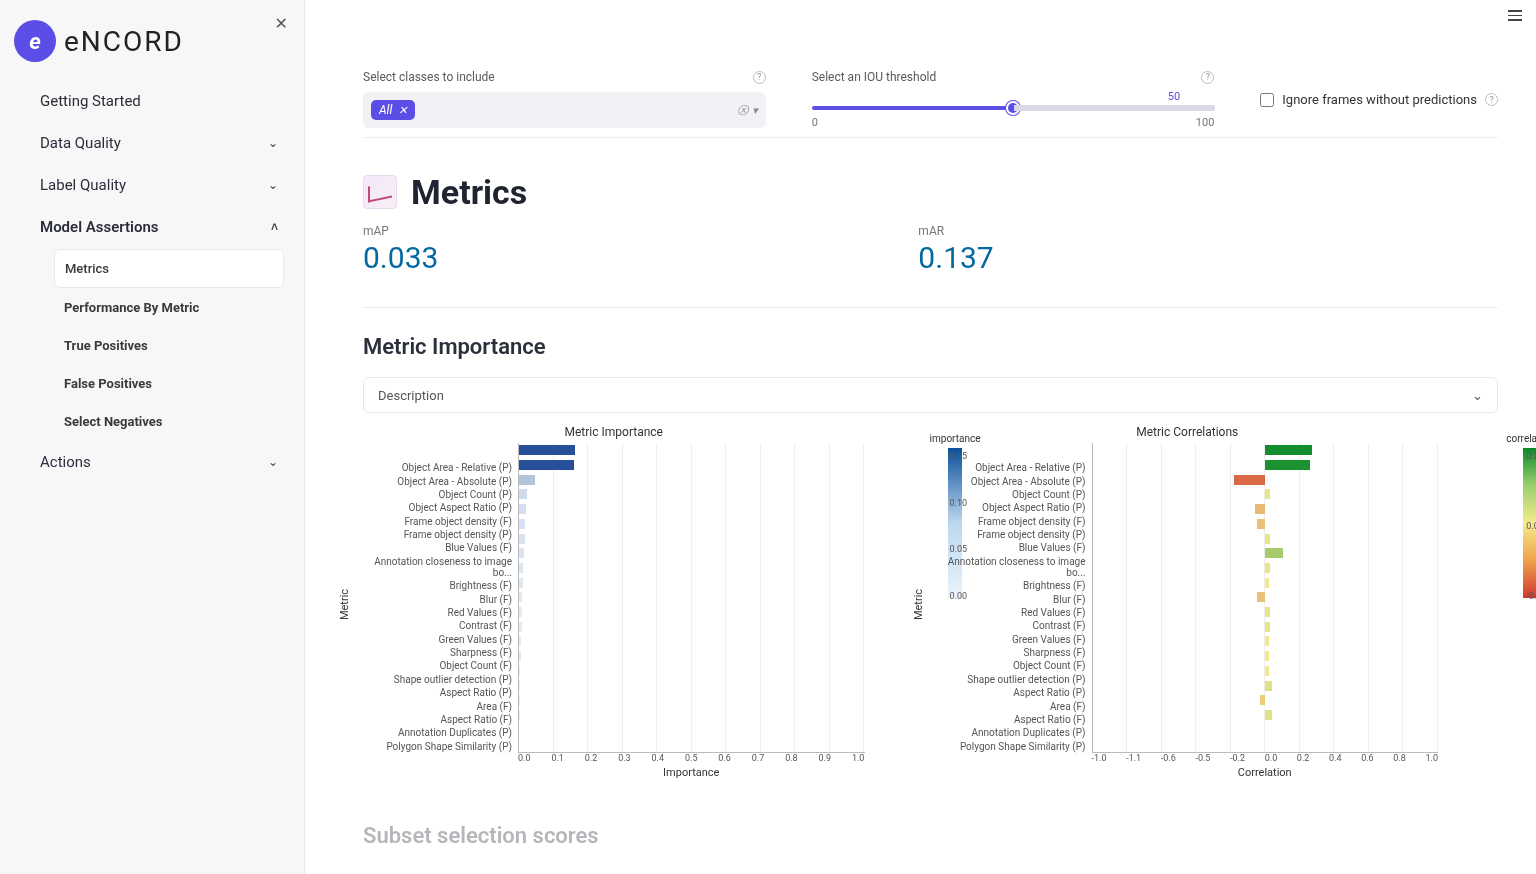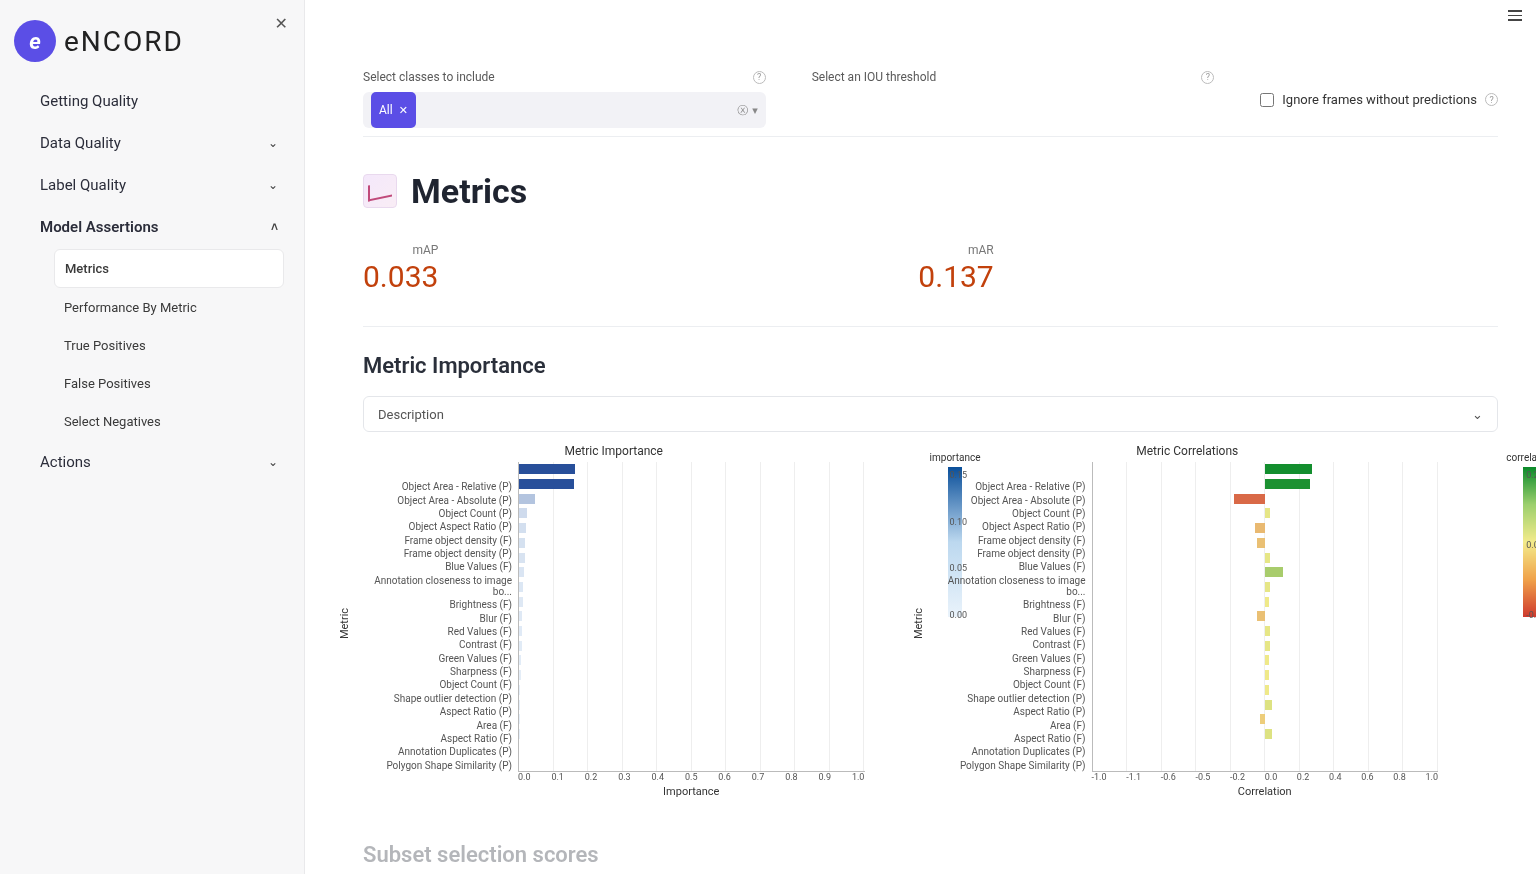--- a/index.html
+++ b/index.html
@@ -8,50 +8,50 @@
 .sidebar { width:305px; background:#f7f7f8; border-right:1px solid #e9e9eb; padding:12px 0 0 0; position:relative; }
 .sb-close { position:absolute; top:14px; right:16px; font-size:16px; color:#555; cursor:pointer; }
 .logo-row { display:flex; align-items:center; gap:8px; padding:8px 14px 18px 14px; }
 .logo-mark { width:42px; height:42px; border-radius:50%; background:#5b4ee6; display:flex; align-items:center; justify-content:center; color:#fff; font-size:22px; font-style:italic; font-weight:700; }
 .logo-text { font-size:28px; letter-spacing:2px; font-weight:400; color:#222; }
 .nav { padding: 0 20px 0 34px; }
 .nav-item { display:flex; align-items:center; justify-content:space-between; font-size:15px; color:#2b2d3a; padding:12px 6px; cursor:pointer; }
 .nav-item.bold { font-weight:600; }
 .nav-chevron { font-size:12px; color:#444; }
 .sub-nav { padding-left:54px; padding-right:20px; }
-.sub-item { font-size:13px; color:#3a3a3a; padding:11px 10px; cursor:pointer; border-radius:6px; margin:1px 0; }
+.sub-item { font-size:13px; color:#3a3a3a; padding:11px 10px; cursor:pointer; border-radius:6px; margin:1px 0;font-weight:bold; }
 .sub-item.active { background:#fff; border:1px solid #e9e9eb; font-weight:500; }
 .main { flex:1; overflow:auto; position:relative; padding:0 38px 40px 58px; }
 .hamburger { position:absolute; top:10px; right:14px; display:flex; flex-direction:column; gap:3px; cursor:pointer; }
 .hamburger span { width:14px; height:1.5px; background:#444; }
 .controls-row { display:flex; align-items:flex-start; gap:46px; padding-top:70px; }
 .ctrl-col { flex:1; }
 .ctrl-label-row { display:flex; align-items:center; justify-content:space-between; font-size:12px; color:#5a5a5a; margin-bottom:8px; }
 .help-icon { width:13px; height:13px; border:1px solid #bbb; border-radius:50%; display:flex; align-items:center; justify-content:center; font-size:9px; color:#999; }
-.class-select { background:#f2f2f6; border-radius:6px; height:36px; display:flex; padding:0 8px; justify-content:space-between; }
+.class-select { background:#f2f2f6; border-radius:6px; height:36px; display:flex; align-items:center; padding:0 8px; justify-content:space-between;font-style:italic; }
 .chip { background:#5b4ee6; color:#fff; border-radius:5px; padding:3px 8px; font-size:12px; display:flex; align-items:center; gap:6px; }
 .chip-x { font-size:11px; }
 .select-actions { display:flex; align-items:center; gap:4px; color:#888; font-size:11px; }
 .slider-wrap { position:relative; padding-top:14px; }
 .slider-val { position:absolute; top:-2px; right:10%; transform:translateX(50%); font-size:11px; color:#5b4ee6; }
 .slider-track { height:4px; background:#5b4ee6; border-radius:2px; position:relative; }
 .slider-track::after { content:""; position:absolute; right:-1px; top:-1px; height:6px; width:50%; background:#d9d9e3; border-radius:0 2px 2px 0; }
 .slider-thumb { position:absolute; left:50%; top:50%; width:14px; height:14px; background:#5b4ee6; border-radius:50%; transform:translate(-50%,-50%); border:2px solid #fff; box-shadow:0 0 0 1px #5b4ee6; }
 .slider-minmax { display:flex; justify-content:space-between; font-size:11px; color:#777; margin-top:6px; }
 .check-col { display:flex; align-items:center; gap:8px; font-size:13px; color:#333; padding-top:22px;justify-content:flex-end; }
 .check-col input { width:14px; height:14px; }
 .divider { height:1px; background:#eceef1; margin-top:8px; }
 .metrics-header { display:flex; align-items:center; gap:14px; margin-top:34px; }
 .metrics-icon { width:34px; height:34px; background:linear-gradient(135deg,#f4e8fb,#f9edf5); border:1px solid #e9d9ee; border-radius:4px; position:relative; }
 .metrics-icon::after { content:""; position:absolute; left:4px; right:4px; top:8px; height:14px; border-bottom:2px solid #c04a7a; border-left:2px solid #c04a7a; transform:skewY(-12deg); }
 .metrics-title { font-size:34px; font-weight:700; color:#1f2430; }
-.kpi-row { display:flex; gap:480px; margin-top:32px;text-align:right; }
+.kpi-row { display:flex; gap:480px; margin-top:12px; }
 .kpi { }
 .kpi-label { font-size:12px; color:#777; }
-.kpi-value { font-size:30px; color:#c2410c; margin-top:2px; }
+.kpi-value { font-size:30px; color:#0369a1; margin-top:2px; }
 .hr { height:1px; background:#eceef1; margin:32px 0 26px 0; }
 .section-title { font-size:22px; font-weight:600; color:#2a2f3a; }
 .desc-expander { margin-top:18px; border:1px solid #e4e6ea; border-radius:6px; height:36px; display:flex; align-items:center; justify-content:space-between; padding:0 14px; font-size:13px; color:#555; cursor:pointer; }
 .charts-row { display:flex; gap:12px; margin-top:12px; }
 .chart-block { flex:1; position:relative; }
 .chart-title { text-align:center; font-size:12px; color:#333; margin-bottom:4px; }
 .chart-body { display:flex; height:310px; }
 .ylabels { display:flex; flex-direction:column; justify-content:space-around; text-align:right; font-size:10px; color:#555; padding-right:6px; flex:0 0 155px;margin-top:18px; }
 .plot { flex:1; border-left:1px solid #bbb; border-bottom:1px solid #bbb; position:relative; }
 .grid-v { position:absolute; top:0; bottom:0; left:0; right:0; display:flex; }
@@ -78,21 +78,21 @@
 <div class="app">
 
   <aside class="sidebar">
     <div class="sb-close">✕</div>
     <div class="logo-row">
       <div class="logo-mark">e</div>
       <div class="logo-text">eNCORD</div>
     </div>
     <nav class="nav">
       <div class="nav-item">
-        <span>Getting Quality</span>
+        <span>Getting Started</span>
       </div>
       <div class="nav-item">
         <span>Data Quality</span>
         <span class="nav-chevron">⌄</span>
       </div>
       <div class="nav-item">
         <span>Label Quality</span>
         <span class="nav-chevron">⌄</span>
       </div>
       <div class="nav-item bold">
@@ -136,20 +136,30 @@
           <span class="select-actions">
             <span>ⓧ</span>
             <span>▾</span>
           </span>
         </div>
       </div>
       <div class="ctrl-col">
         <div class="ctrl-label-row">
           <span>Select an IOU threshold</span>
           <span class="help-icon">?</span>
+        </div>
+        <div class="slider-wrap">
+          <div class="slider-val">50</div>
+          <div class="slider-track">
+              <div class="slider-thumb"></div>
+            </div>
+          <div class="slider-minmax">
+            <span>0</span>
+            <span>100</span>
+          </div>
         </div>
       </div>
       <div class="check-col" style="flex:0 0 auto;">
         <input type="checkbox" style="">
         <span>Ignore frames without predictions</span>
         <span class="help-icon">?</span>
       </div>
     </div>
     <div class="divider"></div>
 

